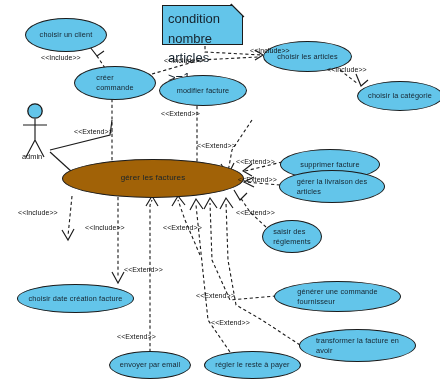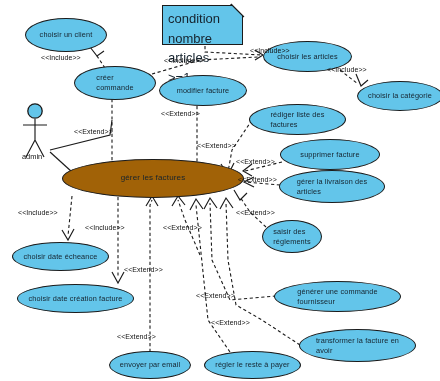--- a/index.html
+++ b/index.html
@@ -127,35 +127,32 @@
 
   <div class="uc" style="left:74px;top:66px;width:82px;height:34px;white-space:pre-line">créer
 commande</div>
 
   <div class="uc" style="left:263px;top:41px;width:89px;height:31px">choisir les articles</div>
 
   <div class="uc" style="left:159px;top:75px;width:88px;height:31px">modifier facture</div>
 
   <div class="uc" style="left:357px;top:81px;width:86px;height:30px">choisir la catégorie</div>
 
-  <div class="uc" style="left:249px;top:104px;width:97px;height:31px;white-space:pre-line">rédiger liste des
-factures</div>
 
-  <div class="uc" style="left:280px;top:139px;width:100px;height:31px">supprimer facture</div>
+  <div class="uc" style="left:280px;top:149px;width:100px;height:31px">supprimer facture</div>
 
   <div class="uc main" style="left:62px;top:159px;width:182px;height:39px">gérer les factures</div>
 
   <div class="uc" style="left:279px;top:170px;width:106px;height:33px;white-space:pre-line">gérer la livraison des
 articles</div>
 
   <div class="uc" style="left:262px;top:220px;width:60px;height:33px;white-space:pre-line">saisir des
 réglements</div>
 
 
-  <div class="uc" style="left:12px;top:242px;width:97px;height:29px">choisir date écheance</div>
 
   <div class="uc" style="left:17px;top:284px;width:117px;height:29px">choisir date création facture</div>
 
   <div class="uc" style="left:274px;top:281px;width:127px;height:31px;white-space:pre-line">générer une commande
 fournisseur</div>
 
   <div class="uc" style="left:299px;top:329px;width:117px;height:33px;white-space:pre-line">transformer la facture en
 avoir</div>
 
   <div class="uc" style="left:109px;top:351px;width:82px;height:28px">envoyer par email</div>

